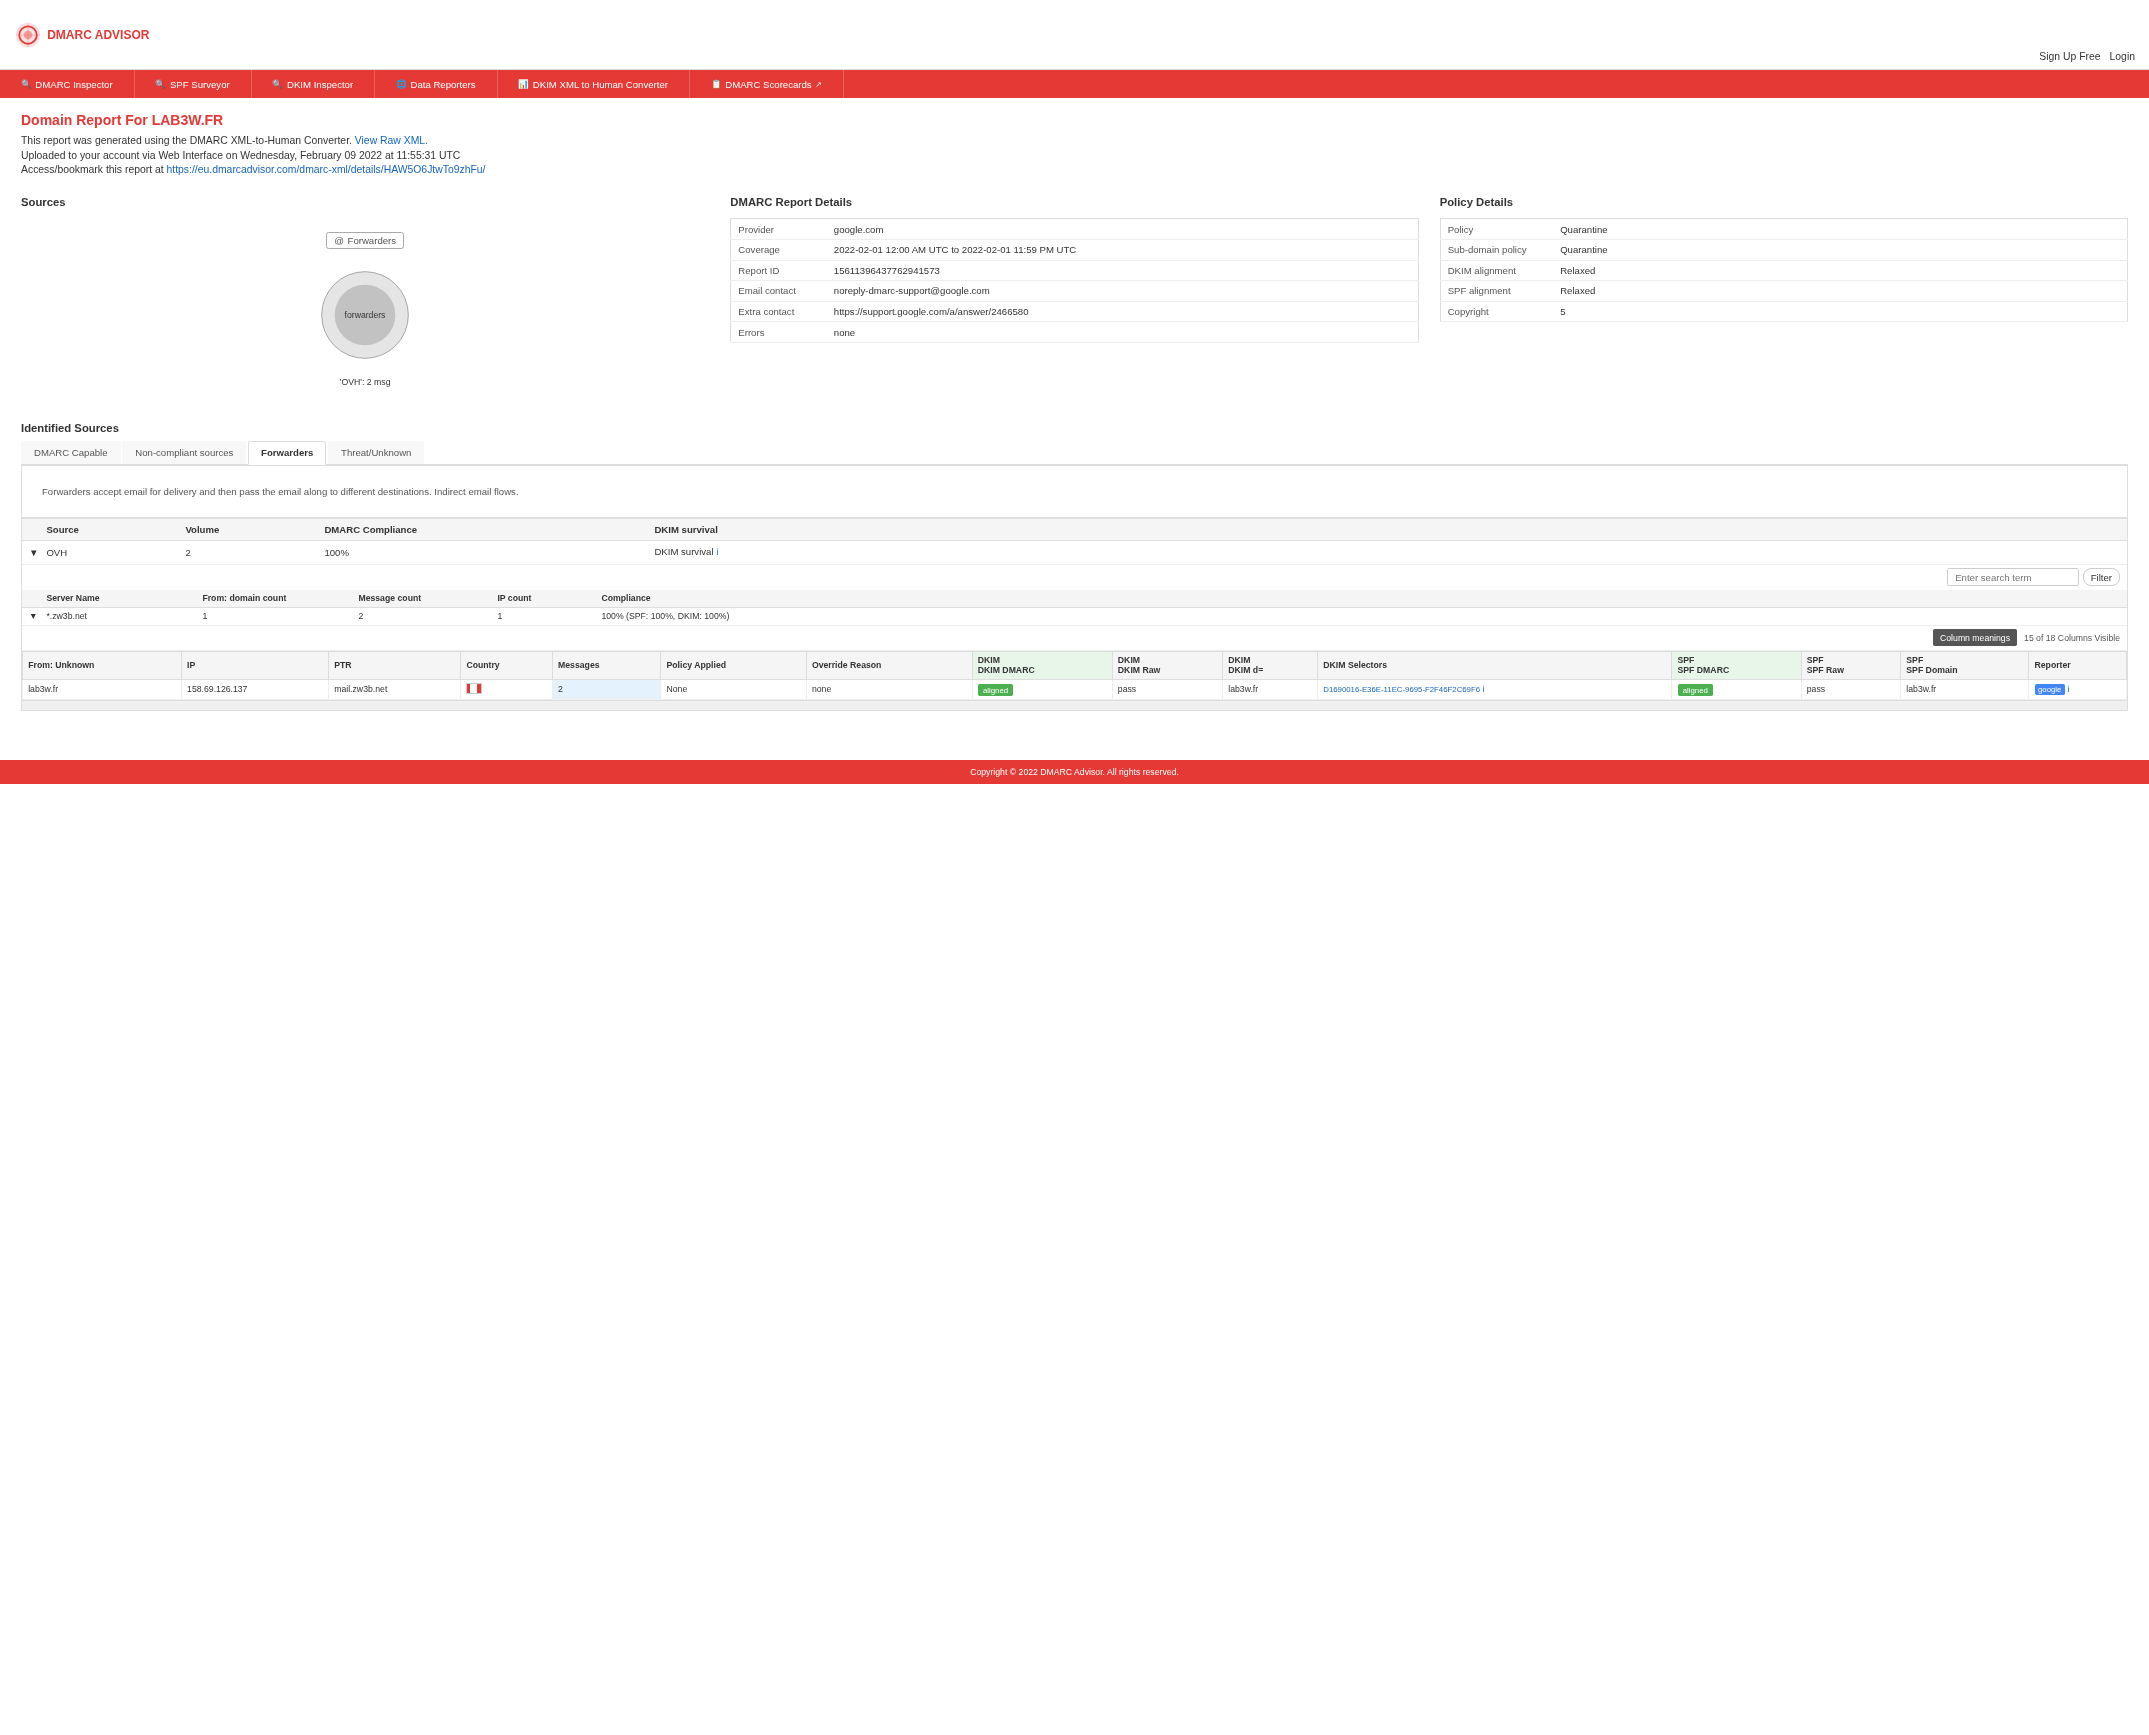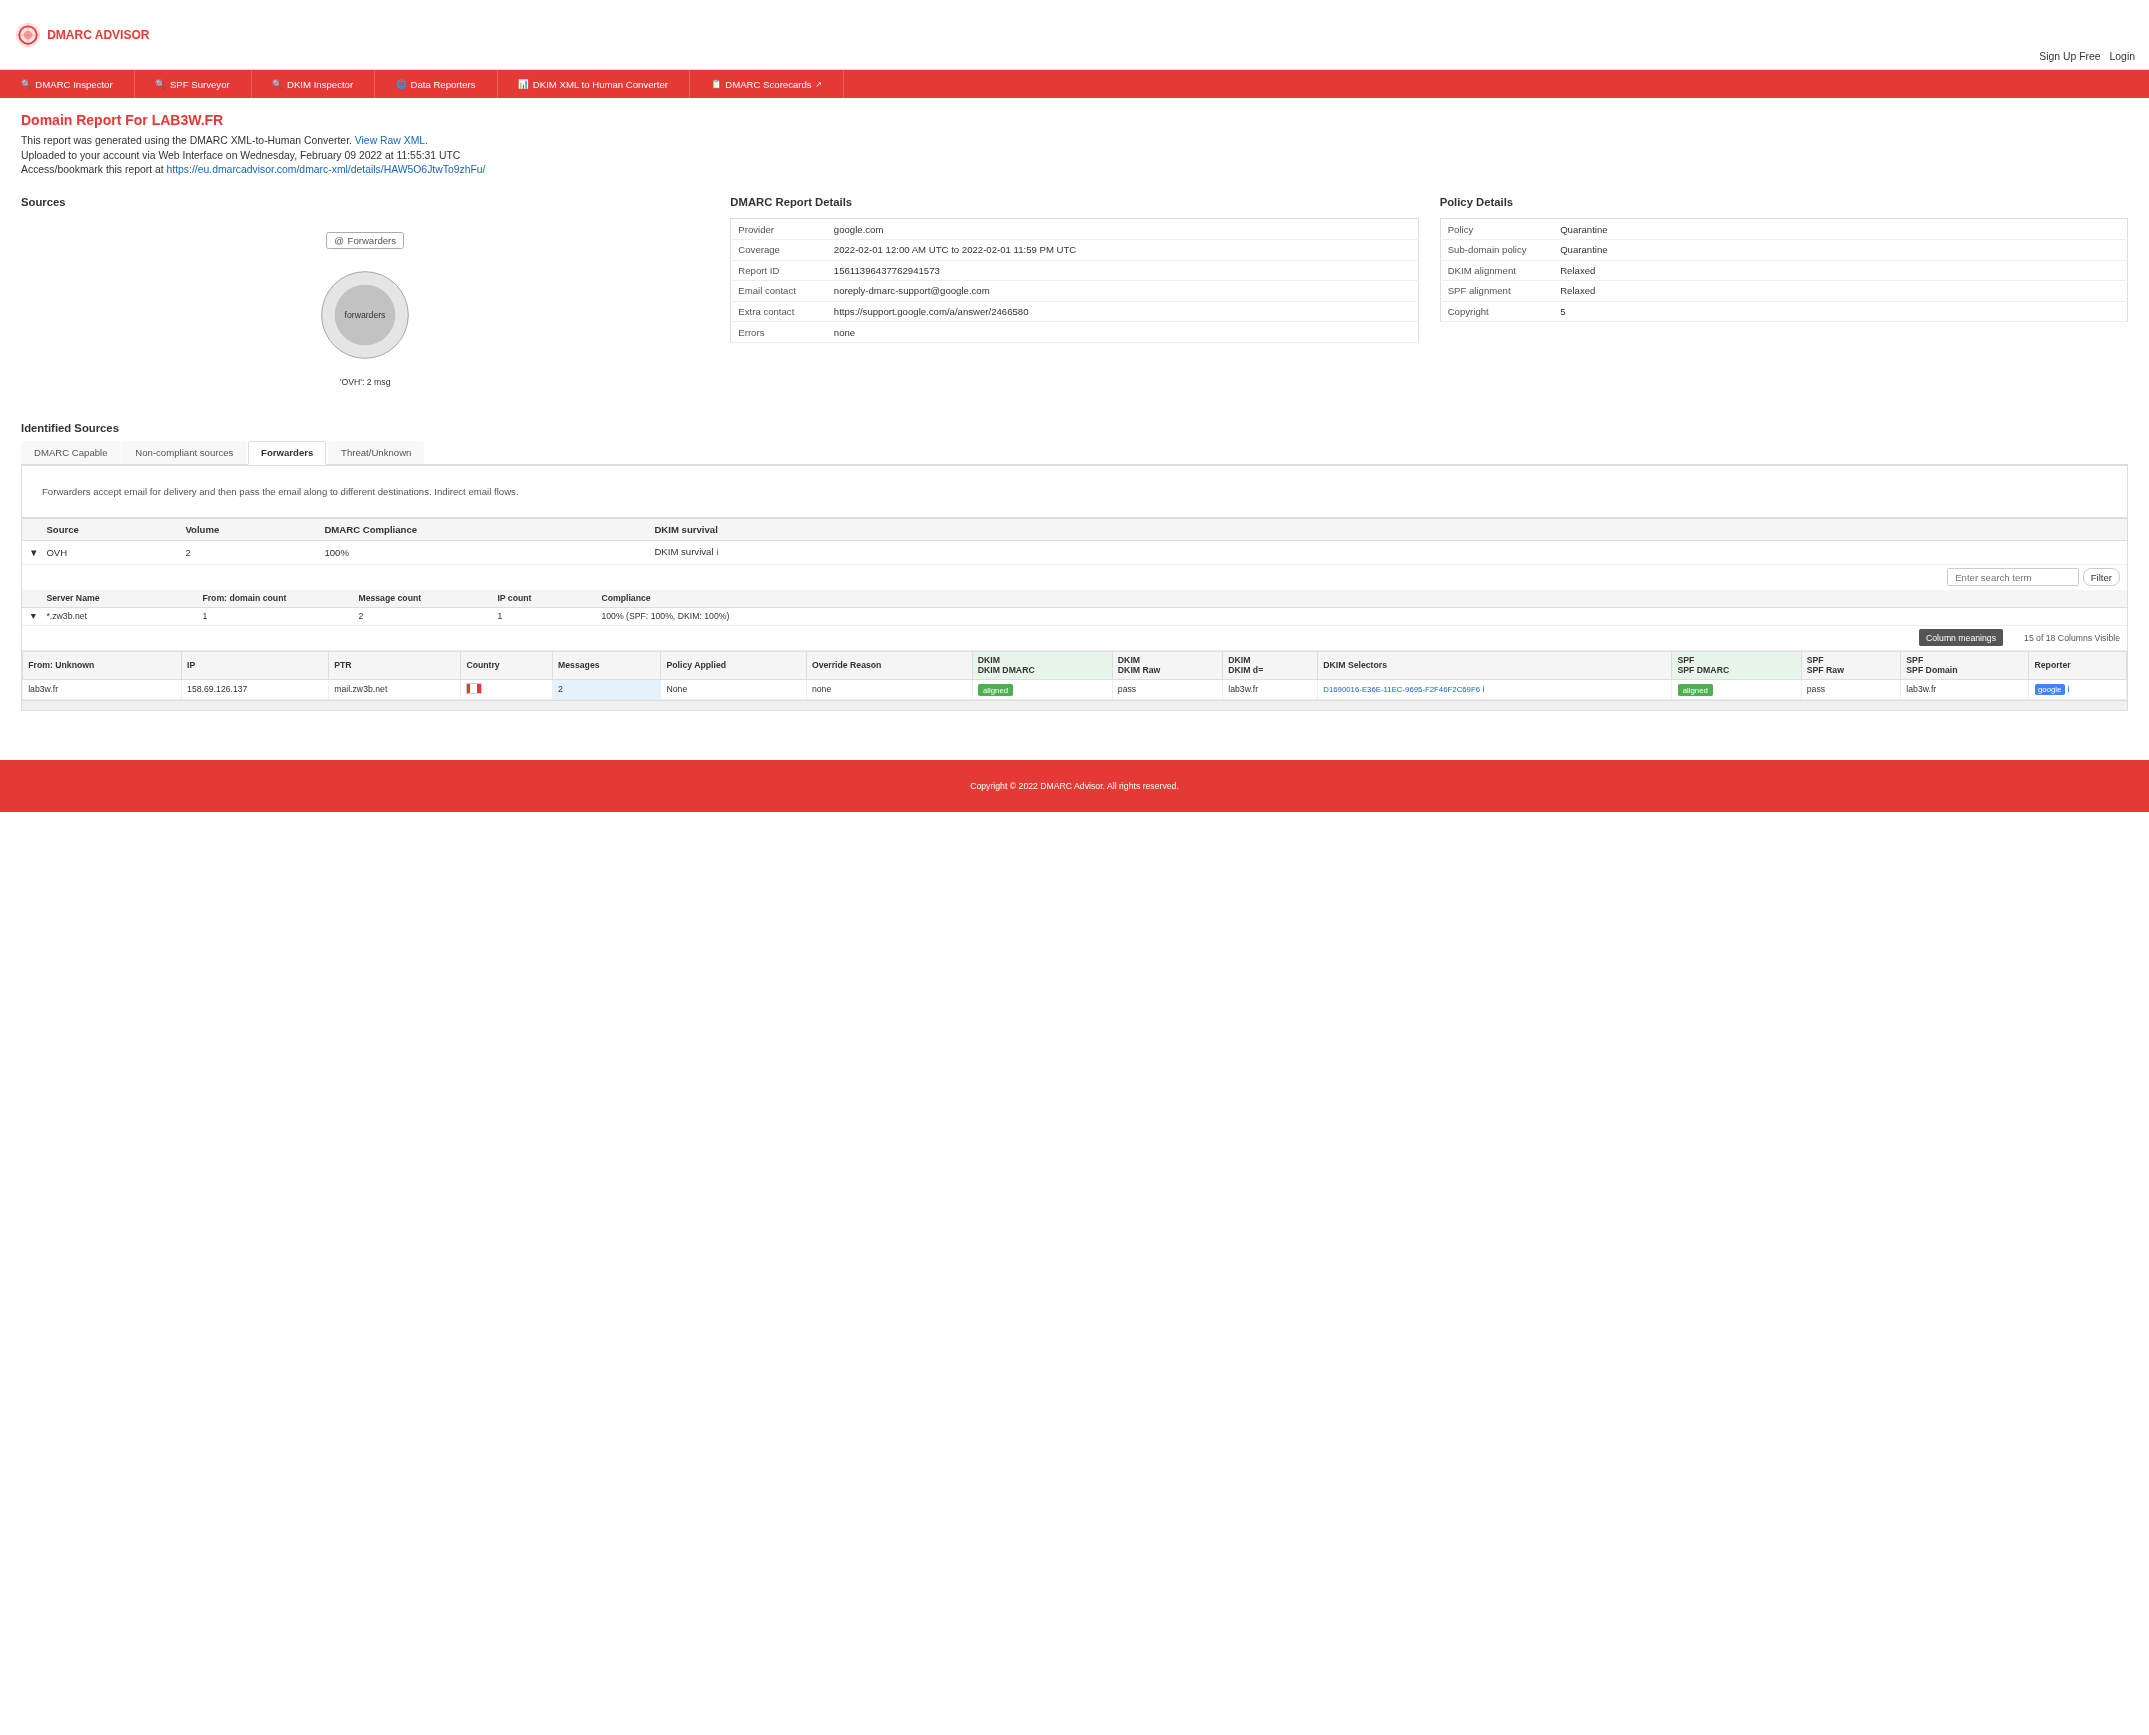--- a/index.html
+++ b/index.html
@@ -136,26 +136,26 @@
     .sub-col-from { width: 156px; }
     .sub-col-msg { width: 139px; }
     .sub-col-ip { width: 104px; }
     .sub-col-compliance { flex: 1; }
 
     .sub-data-row { display: flex; align-items: center; padding: 3.5px 7px; font-size: 8.7px; border-bottom: 0.9px solid #eee; }
 
     
     .sub-actions-row {
       display: flex; justify-content: flex-end; align-items: center;
-      gap: 21px; padding: 3.5px 7px; background: #fff; border-bottom: 0.9px solid #eee;
+      gap: 7px; padding: 3.5px 7px; background: #fff; border-bottom: 0.9px solid #eee;
     }
 
     .footer {
       background: #e53935; color: #fff; text-align: center;
-      padding: 21px; font-size: 8.7px; margin-top: 35px;
+      padding: 7px; font-size: 8.7px; margin-top: 35px;
     }
 
     .reporter-google { background: #4285f4; color: #fff; font-size: 7.8px; padding: 0.9px 3.5px; border-radius: 1.7px; }
 
     .dkim-selector-link { color: #1565c0; text-decoration: none; font-size: 7.8px; }
 
     .info-icon { color: #1565c0; font-size: 8.7px; cursor: pointer; }
 
     table.details-table, table.policy-table { border: 0.9px solid #ddd; }
     table.details-table td, table.policy-table td { border-bottom: 0.9px solid #eee; }

